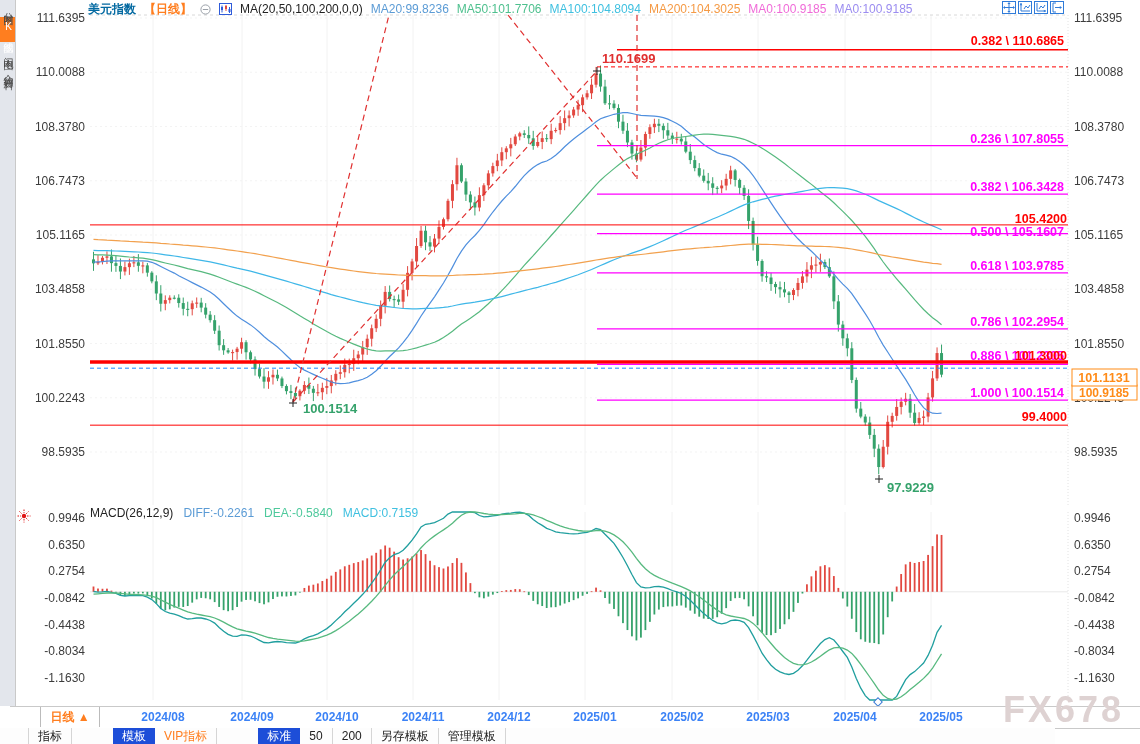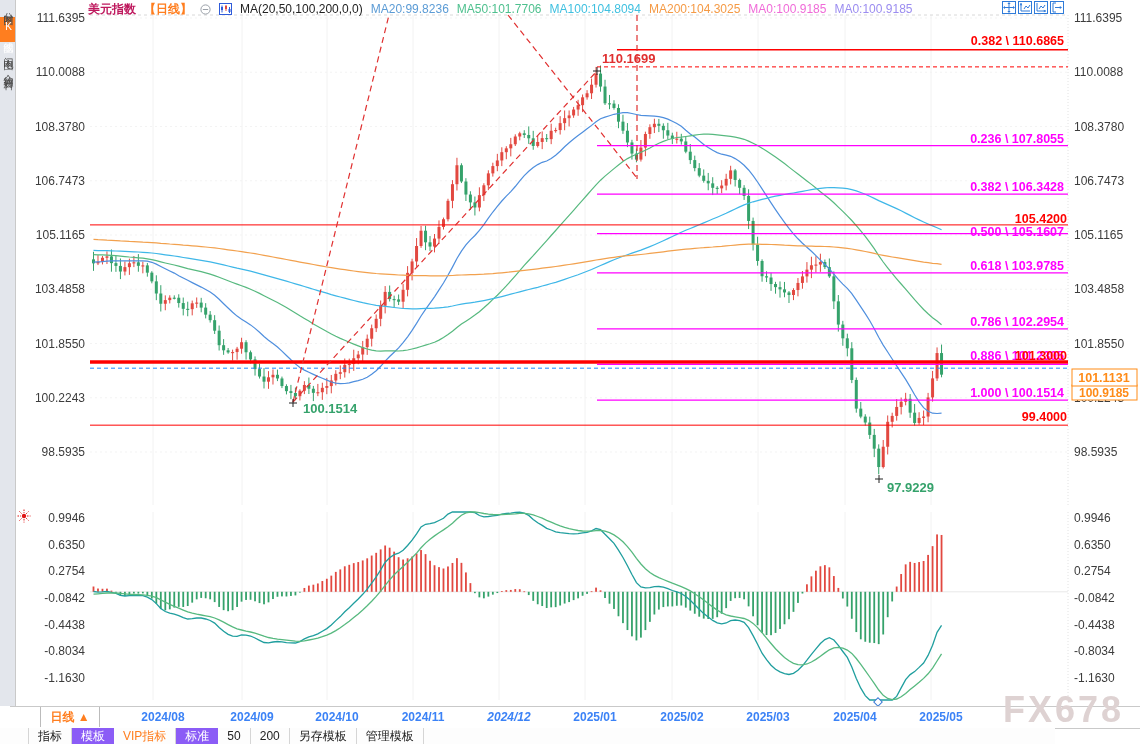--- a/index.html
+++ b/index.html
@@ -5,21 +5,21 @@
   html,body{margin:0;padding:0;background:#fff;font-family:"Liberation Sans",sans-serif;}
   #app{position:relative;width:1140px;height:744px;background:#fff;overflow:hidden;}
   
   #sidebar{position:absolute;left:0;top:0;width:15px;height:706px;background:#e3e6ec;border-right:1px solid #c9c9c9;}
   .side-tab{width:15px;writing-mode:vertical-rl;text-orientation:upright;font-size:10px;color:#4a4a4a;
     letter-spacing:2px;padding:4px 0;text-align:center;background:#e3e6ec;margin-bottom:3px;cursor:pointer;}
   .side-tab.active{background:#ff7e1f;color:#fff;}
   
   #chart-header{position:absolute;left:88px;top:1px;height:14px;font-size:12px;white-space:nowrap;z-index:6;}
   #chart-header span{margin-right:8px;}
-  .sym{font-weight:bold;color:#be185d;}
+  .sym{font-weight:bold;color:#0369a1;}
   .per{font-weight:bold;color:#ff7e1f;margin-left:8px;}
   .map{color:#222;}
   .hicon{display:inline-block;vertical-align:-2px;margin-right:6px;}
   #tr-icons{position:absolute;left:1002px;top:1px;z-index:6;display:flex;gap:2px;}
   .tric{width:14px;height:13px;display:block;cursor:pointer;}
   
   #macd-header{position:absolute;left:90px;top:506px;font-size:12px;white-space:nowrap;z-index:6;}
   #macd-header span{margin-right:10px;}
   #macd-gear{position:absolute;left:17px;top:509px;z-index:6;cursor:pointer;}
   
@@ -28,21 +28,21 @@
   
   #axis-row{position:absolute;left:10px;top:706px;width:1140px;height:21px;background:#fff;
     border-top:1px solid #c9c9c9;border-bottom:1px solid #c9c9c9;z-index:4;}
   .xlab{position:absolute;top:3px;width:62px;text-align:center;font-size:12px;font-weight:bold;color:#3b82f6;}
   #period-cell{position:absolute;left:30px;top:0px;width:58px;height:20px;border-left:1px solid #bbb;border-right:1px solid #bbb;
     text-align:center;line-height:20px;font-size:12px;font-weight:bold;color:#ff7e1f;background:#fff;cursor:pointer;}
   #toolbar-row{position:absolute;left:0;top:728px;width:1055px;height:16px;background:#fdfdfd;display:flex;
     align-items:stretch;font-size:12px;color:#222;z-index:4;padding-left:28px;box-sizing:border-box;}
   .tb-item{padding:0 9px;line-height:16px;border-right:1px solid #d5d5d5;cursor:pointer;white-space:nowrap;}
   .tb-item:first-child{border-left:1px solid #d5d5d5;}
-  .tb-orange{background:#8b5cf6;color:#fff;border-right:none;}
+  .tb-orange{background:#1d4ed8;color:#fff;border-right:none;margin-left:41px;}
   .tb-vip{color:#ff7e1f;}
   svg text{font-family:"Liberation Sans",sans-serif;}
 </style>
 </head>
 <body>
 
 <div id="app">
 
   <aside id="sidebar">
     <div class="side-tab">分时图</div>
@@ -806,31 +806,34 @@
           <line x1="7" y1="10" x2="7" y2="13.5"></line>
           <line x1="0.5" y1="7" x2="4" y2="7"></line>
           <line x1="10" y1="7" x2="13.5" y2="7"></line>
           <line x1="2.4" y1="2.4" x2="4.8" y2="4.8"></line>
           <line x1="9.2" y1="9.2" x2="11.6" y2="11.6"></line>
           <line x1="2.4" y1="11.6" x2="4.8" y2="9.2"></line>
           <line x1="9.2" y1="4.8" x2="11.6" y2="2.4"></line>
         </g>
       </svg></span>
 
+  <div id="macd-header">
+    <span style="color:#222">MACD(26,12,9)</span><span style="color: rgb(91, 155, 213);">DIFF:-0.2261</span><span style="color: rgb(78, 201, 156);">DEA:-0.5840</span><span style="color: rgb(63, 192, 224);">MACD:0.7159</span>
+  </div>
 
   <div id="watermark">FX678</div>
 
   <div id="axis-row">
     <div id="period-cell">日线 ▲</div>
     <div id="xlabels">
         <span class="xlab" style="left: 122px;">2024/08</span>
         <span class="xlab" style="left: 211px;">2024/09</span>
         <span class="xlab" style="left: 296px;">2024/10</span>
         <span class="xlab" style="left: 382px;">2024/11</span>
-        <span class="xlab" style="left: 468px; font-style: italic;">2024/12</span>
+        <span class="xlab" style="left: 468px;">2024/12</span>
         <span class="xlab" style="left: 554px;">2025/01</span>
         <span class="xlab" style="left: 641px;">2025/02</span>
         <span class="xlab" style="left: 727px;">2025/03</span>
         <span class="xlab" style="left: 814px;">2025/04</span>
         <span class="xlab" style="left: 900px;">2025/05</span>
       </div>
   </div>
 
   <div id="toolbar-row">
     <div class="tb-item">指标</div>

